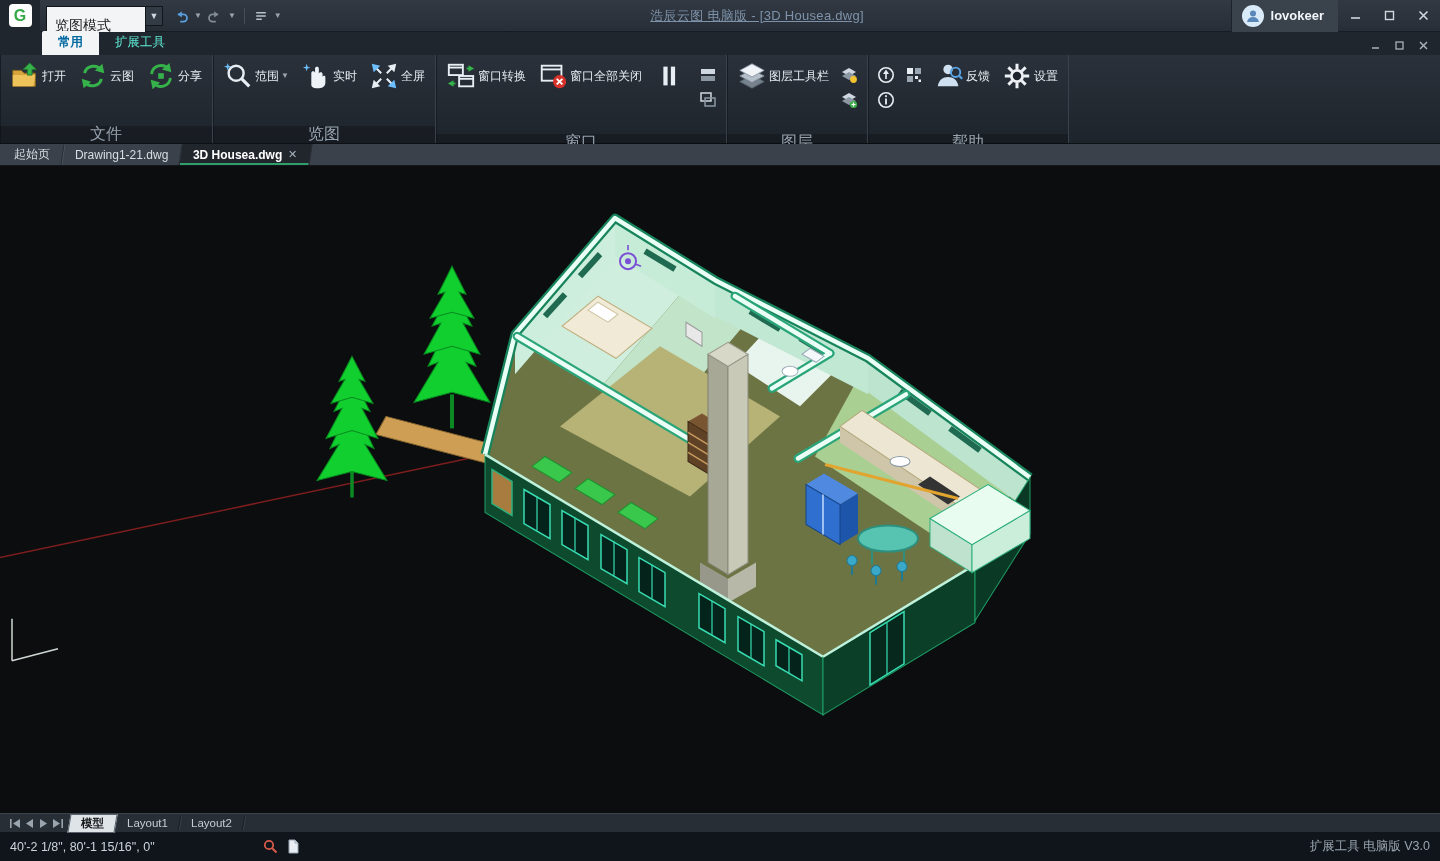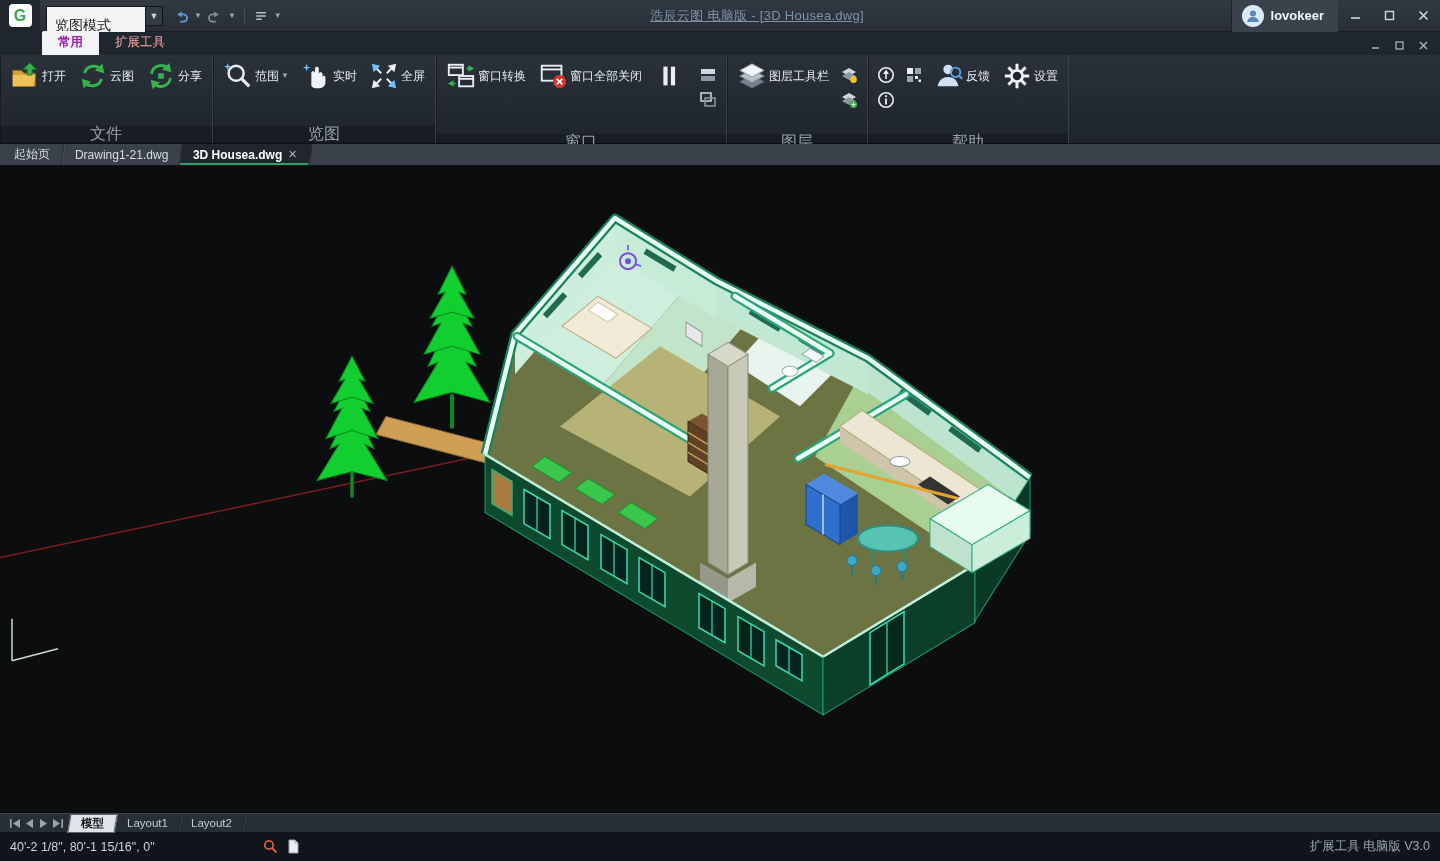--- a/index.html
+++ b/index.html
@@ -31,22 +31,22 @@
     align-items:center; justify-content:center; overflow:hidden; }
   .avatar svg { width:16px; height:16px; }
   .user-name { color:#f2f6fa; font-size:13px; font-weight:bold;text-align:right; }
   .win-controls { display:flex; height:32px; }
   .win-controls .wbtn { width:34px; display:flex; align-items:center; justify-content:center; color:#cfd6dd; }
   .win-controls svg { width:11px; height:11px; }
 
   
   .ribbon-tabs { height:23px; flex:0 0 23px; background:#20262e; display:flex; align-items:flex-end;
     padding-left:42px; }
-  .rtab { font-size:12.5px; padding:3px 16px 4px; color:#fca5a5; }
-  .rtab.active { background:#f2f4f6; color:#a21caf; border-radius:2px 2px 0 0; font-weight:bold; }
+  .rtab { font-size:12.5px; padding:3px 16px 4px; color:#5eead4; }
+  .rtab.active { background:#f2f4f6; color:#0369a1; border-radius:2px 2px 0 0; font-weight:bold; }
   .mdi-controls { margin-left:auto; display:flex; align-items:center; gap:2px; padding:0 6px 2px; }
   .mdi-controls .mbtn { width:22px; height:16px; display:flex; align-items:center; justify-content:center;
     color:#a8b2bc; }
   .mdi-controls svg { width:9px; height:9px; }
 
   
   .ribbon { height:89px; flex:0 0 89px; background:linear-gradient(#2a313a,#1e242c);
     display:flex; border-bottom:1px solid #0d1115; }
   .rgroup { display:flex; flex-direction:column; border-right:1px solid #39424c;
     box-shadow:1px 0 0 #171c22 inset; }

